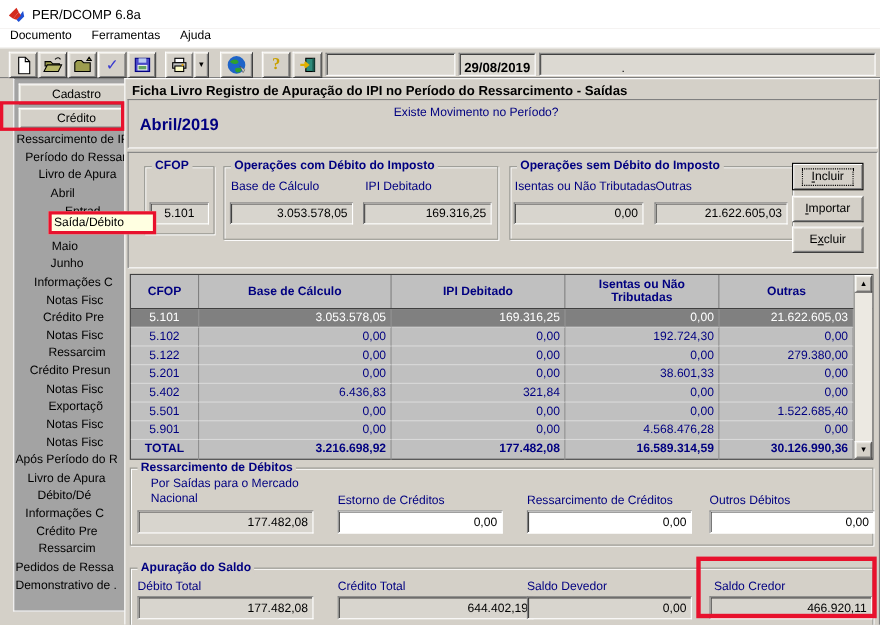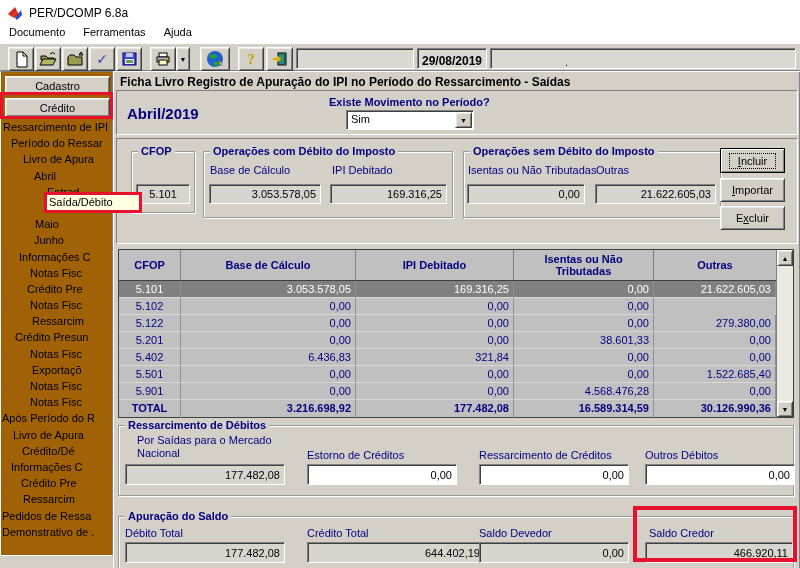--- a/index.html
+++ b/index.html
@@ -20,21 +20,21 @@
     background:#d4d0c8; border:1px solid;
     border-color:#ffffff #404040 #404040 #ffffff;
     box-shadow: inset 1px 1px 0 #ece9e2, inset -1px -1px 0 #808080;
   }
   .btn { display:flex; align-items:center; justify-content:center; font-size:11px; color:#000; cursor:default; }
   .btn.focus { border-color:#000 #000 #000 #000; box-shadow: inset 1px 1px 0 #fff, inset -1px -1px 0 #808080; }
   .btn.focus .inner { border:1px dotted #000; padding:1px 8px; }
   .tbtn { position:absolute; top:3px; height:24px; }
   .sunken { border:1px solid; border-color:#808080 #ffffff #ffffff #808080; box-shadow: inset 1px 1px 0 #404040; }
   .tfield { position:absolute; top:4px; height:21px; background:#dcd9d2; display:flex; align-items:flex-end; }
-  .sidebar { position:absolute; left:0; top:71px; width:113px; height:485px; background:#a16207;
+  .sidebar { position:absolute; left:12px; top:71px; width:113px; height:485px; background:#a3a3a3;
              border:1px solid; border-color:#808080 #808080 #ffffff #ffffff; }
   .treeitem { height:16.2px; line-height:16.2px; white-space:nowrap; overflow:hidden; font-size:11px; color:#000; }
   .sbtn { position:absolute; left:4px; width:105px; height:19px; }
   .mainpanel { position:absolute; left:113px; top:71px; width:687px; height:497px; background:#d4d0c8;
                border-left:1px solid #ffffff; border-top:1px solid #ffffff;
                box-shadow: inset -1px 0 0 #808080; }
   .ftitle { position:absolute; left:6px; top:3px; font-size:12px; font-weight:bold; color:#000; }
   .panel { position:absolute; border:1px solid; border-color:#808080 #ffffff #ffffff #808080; background:#d4d0c8; }
   .groupbox { position:absolute; border:1px solid #9a9a94; box-shadow: 1px 1px 0 #ffffff, inset 1px 1px 0 #ffffff; }
   .legend { position:absolute; top:-7px; left:6px; background:#d4d0c8; padding:0 3px;
@@ -175,45 +175,39 @@
     <div class="treeitem" style="padding-left:25px">Crédito Pre</div>
     <div class="treeitem" style="padding-left:28px">Notas Fisc</div>
     <div class="treeitem" style="padding-left:30px">Ressarcim</div>
     <div class="treeitem" style="padding-left:13px">Crédito Presun</div>
     <div class="treeitem" style="padding-left:28px">Notas Fisc</div>
     <div class="treeitem" style="padding-left:30px">Exportaçõ</div>
     <div class="treeitem" style="padding-left:28px">Notas Fisc</div>
     <div class="treeitem" style="padding-left:28px">Notas Fisc</div>
     <div class="treeitem" style="padding-left:0px">Após Período do R</div>
     <div class="treeitem" style="padding-left:11px">Livro de Apura</div>
-    <div class="treeitem" style="padding-left:20px">Crédito/Dé</div>
+    <div class="treeitem" style="padding-left:20px">Débito/Dé</div>
     <div class="treeitem" style="padding-left:9px">Informações C</div>
     <div class="treeitem" style="padding-left:19px">Crédito Pre</div>
     <div class="treeitem" style="padding-left:21px">Ressarcim</div>
     <div class="treeitem" style="padding-left:0px">Pedidos de Ressa</div>
     <div class="treeitem" style="padding-left:0px">Demonstrativo de .</div>
   </div>
 </div>
 
 <div class="redbox" style="left:0;top:92px;width:113px;height:27px"></div>
 
 <div class="tooltip">Saída/Débito</div>
 
 <div class="mainpanel">
   <div class="ftitle">Ficha Livro Registro de Apuração do IPI no Período do Ressarcimento - Saídas</div>
 
   <div class="panel" style="left:2px;top:18px;width:682px;height:45px">
     <div class="abs" style="left:10px;top:14px;color:#000080;font-weight:bold;font-size:15px">Abril/2019</div>
-    <div class="nlbl" style="left:212px;top:5px;font-weight:bold">Existe Movimento no Período?</div>
-    <div class="combo sunken" style="left:229px;top:19px;width:128px;height:20px">
-      <span class="val">Sim</span>
-      <div class="btn drop">
-        <span>▼</span>
-      </div>
-    </div>
+    <div class="nlbl" style="left:241px;top:5px;font-weight:normal">Existe Movimento no Período?</div>
   </div>
 
   <div class="panel" style="left:2px;top:66px;width:682px;height:106px">
     <div class="groupbox" style="left:14px;top:12px;width:64px;height:62px">
       <span class="legend">CFOP</span>
       <div class="field sunken fgray" style="left:4px;top:32px;width:54px;justify-content:center">
         <span>5.101</span>
       </div>
     </div>
     <div class="groupbox" style="left:86px;top:12px;width:250px;height:67px">
@@ -261,20 +255,21 @@
       <div class="td c">5.101</div>
         <div class="td n">3.053.578,05</div>
         <div class="td n">169.316,25</div>
         <div class="td n">0,00</div>
         <div class="td n">21.622.605,03</div>
     </div>
     <div class="trow">
       <div class="td c">5.102</div>
         <div class="td n">0,00</div>
         <div class="td n">0,00</div>
+        <div class="td n">192.724,30</div>
         <div class="td n">0,00</div>
     </div>
     <div class="trow">
       <div class="td c">5.122</div>
         <div class="td n">0,00</div>
         <div class="td n">0,00</div>
         <div class="td n">0,00</div>
         <div class="td n">279.380,00</div>
     </div>
     <div class="trow">

